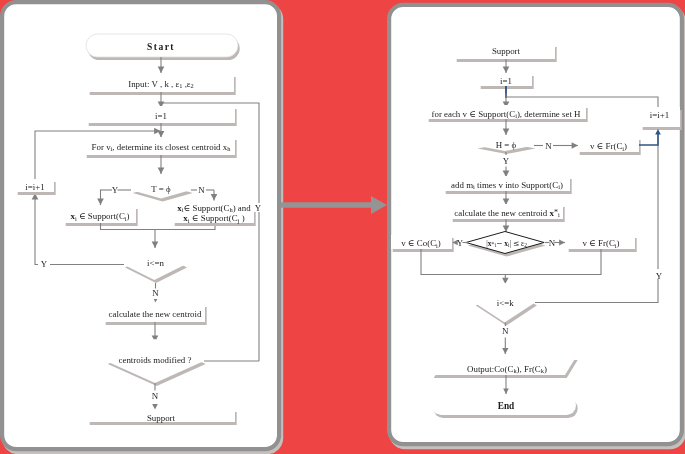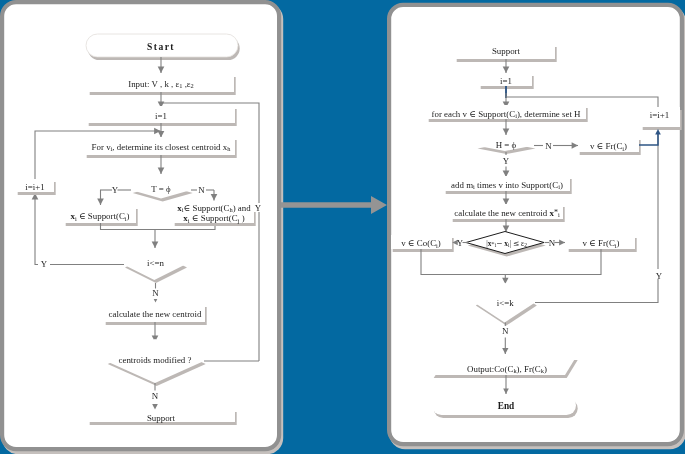--- a/index.html
+++ b/index.html
@@ -1,17 +1,17 @@
 <!DOCTYPE html>
 <html><head>
 <meta charset="utf-8">
 <style>
   html,body{margin:0;padding:0;background:#ffffff;}
   body{width:685px;height:454px;overflow:hidden;font-family:"Liberation Serif",serif;}
-  #stage{position:relative;width:685px;height:454px;background:#0369a1;}
+  #stage{position:relative;width:685px;height:454px;background:#ef4444;}
   svg#canvas{position:absolute;left:0;top:0;display:block;}
   text{font-family:"Liberation Serif",serif;fill:#1c1c1c;}
 </style>
 </head>
 <body>
 
 <div id="stage">
   <svg id="canvas" width="685" height="454" viewBox="0 0 685 454">
       <rect x="4.1" y="5.1" width="277" height="447" rx="14" ry="14" fill="none" stroke="#c5c0bd" stroke-width="4.2"></rect>
       <rect x="2.1" y="2.1" width="277" height="447" rx="14" ry="14" fill="#fff" stroke="#919191" stroke-width="4.2"></rect>

